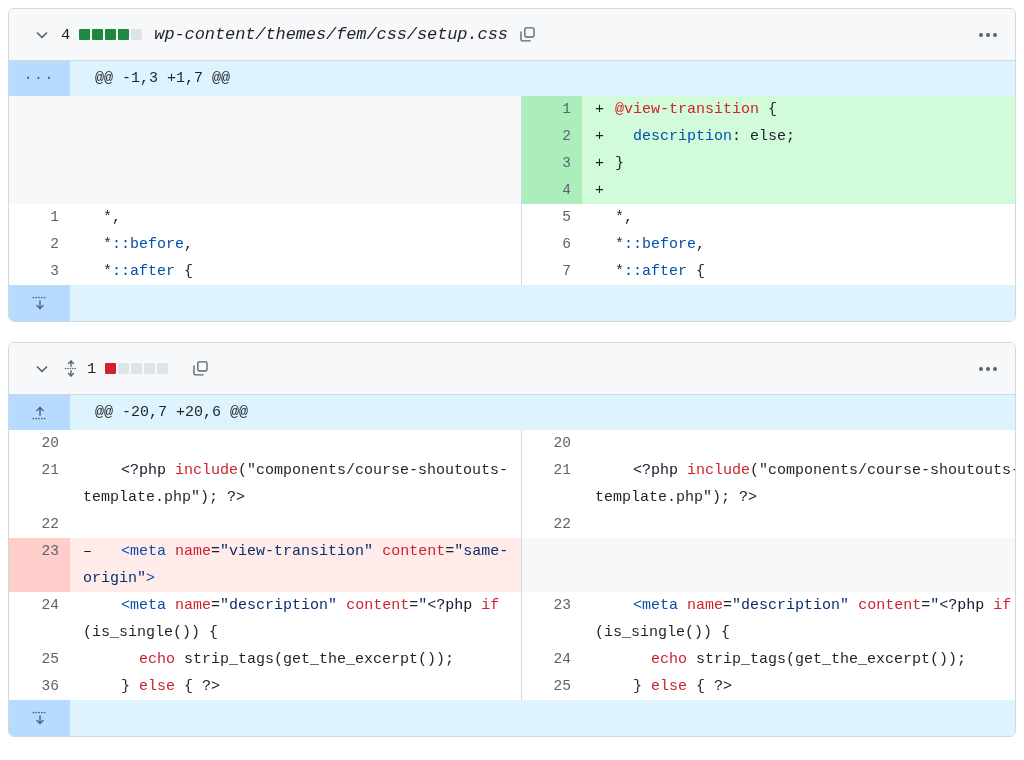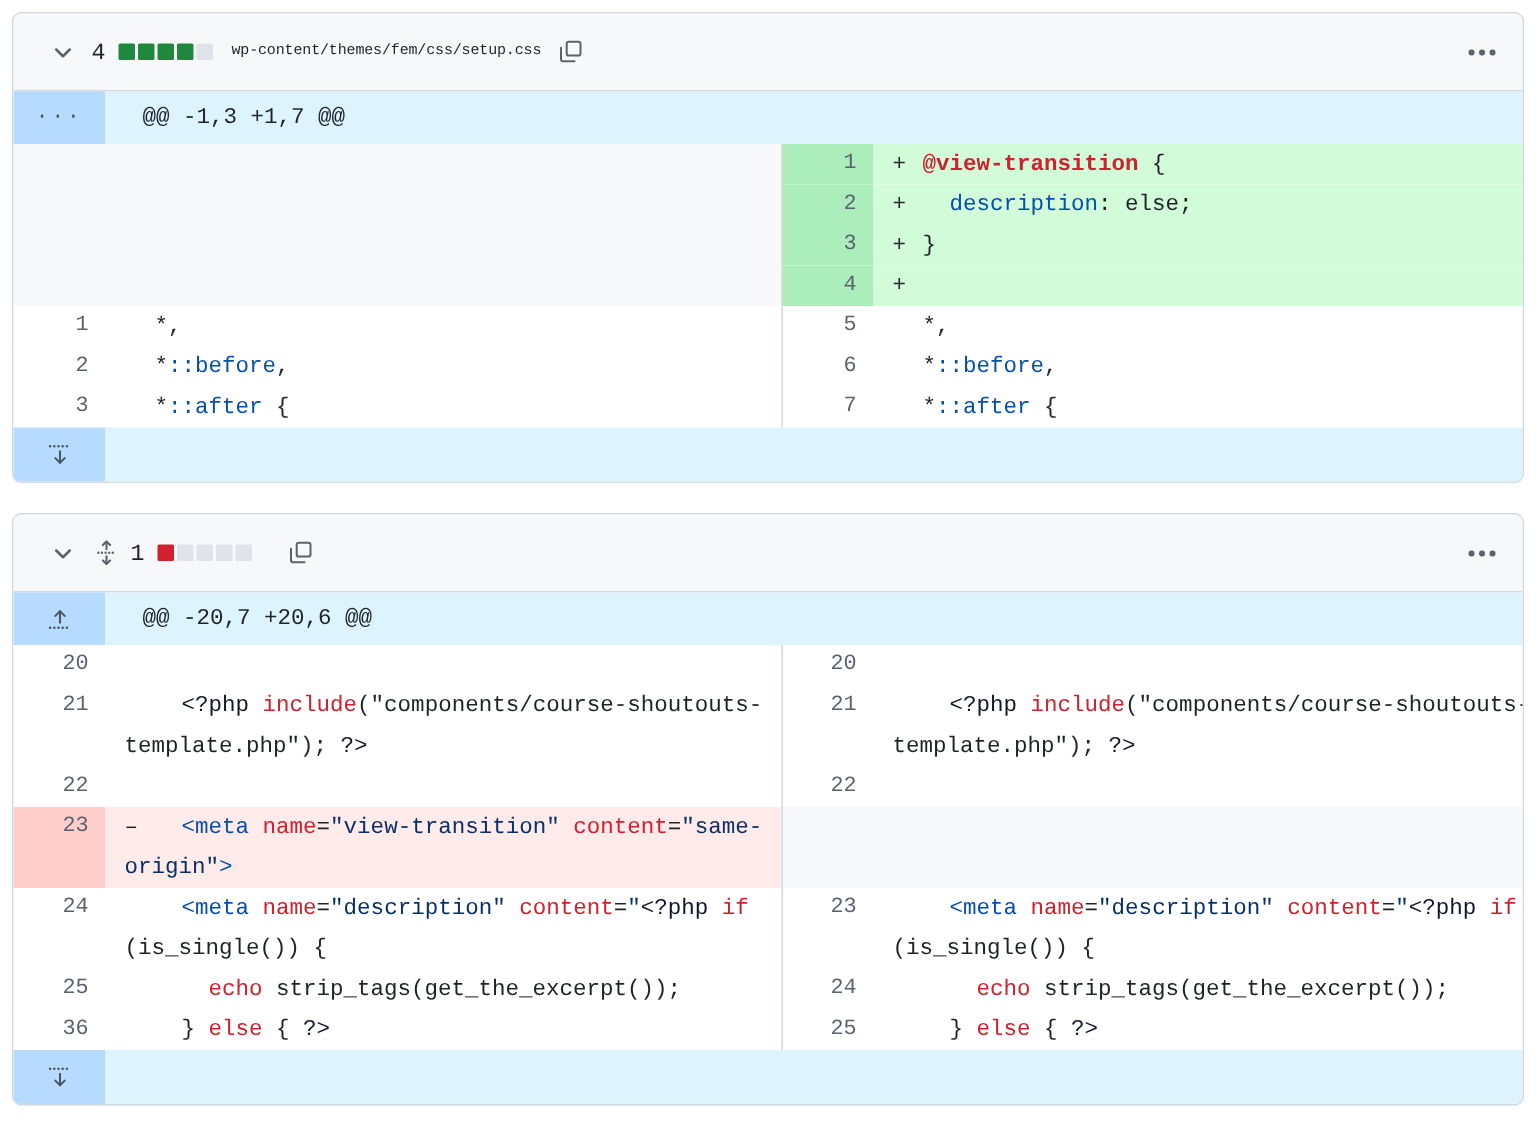--- a/index.html
+++ b/index.html
@@ -46,24 +46,25 @@
     margin-right: 9px;
     flex: none;
   }
   .diffstat { display: flex; gap: 2px; flex: none; margin-right: 12px; }
   .diffstat i { display: block; width: 11px; height: 11px; border-radius: 1px; }
   .sq-add { background: #1f883d; }
   .sq-del { background: #cf222e; }
   .sq-neutral { background: #dfe4ea; }
   .file-path {
     font-family: "Liberation Mono", monospace;
-    font-size: 10px;
+    font-size: 17px;
     color: #1f2328;
     letter-spacing: -0.1px;
     white-space: nowrap;
+    font-style: italic;
   }
   .copy-btn {
     margin-left: 9px; width: 22px; height: 22px; flex: none;
     display: flex; align-items: center; justify-content: center;
     color: #59636e;
   }
   .header-spacer { flex: 1 1 auto; }
   .kebab-btn {
     width: 30px; height: 26px; flex: none;
     display: flex; align-items: center; justify-content: center;
@@ -136,21 +137,21 @@
     color: #4a5763;
   }
   tr.expander td.exp-body {
     background: #ddf4ff;
     padding: 0;
   }
 
   .dots-row { letter-spacing: 2px; }
 
   
-  .s-atrule  { color: #cf222e; font-weight: bold; }
+  .s-atrule  { color: #cf222e; }
   .s-prop    { color: #0550ae; }
   .s-sel     { color: #0550ae; }
   .s-tag     { color: #0550ae; text-align: right; }
   .s-attr    { color: #cf222e; }
   .s-str     { color: #0a3069; }
   .s-kw      { color: #cf222e; text-align: right; }
   .s-php     { color: #0f172a; }
   .s-plain   { color: #1f2328; }
 
   svg { display: block; }

